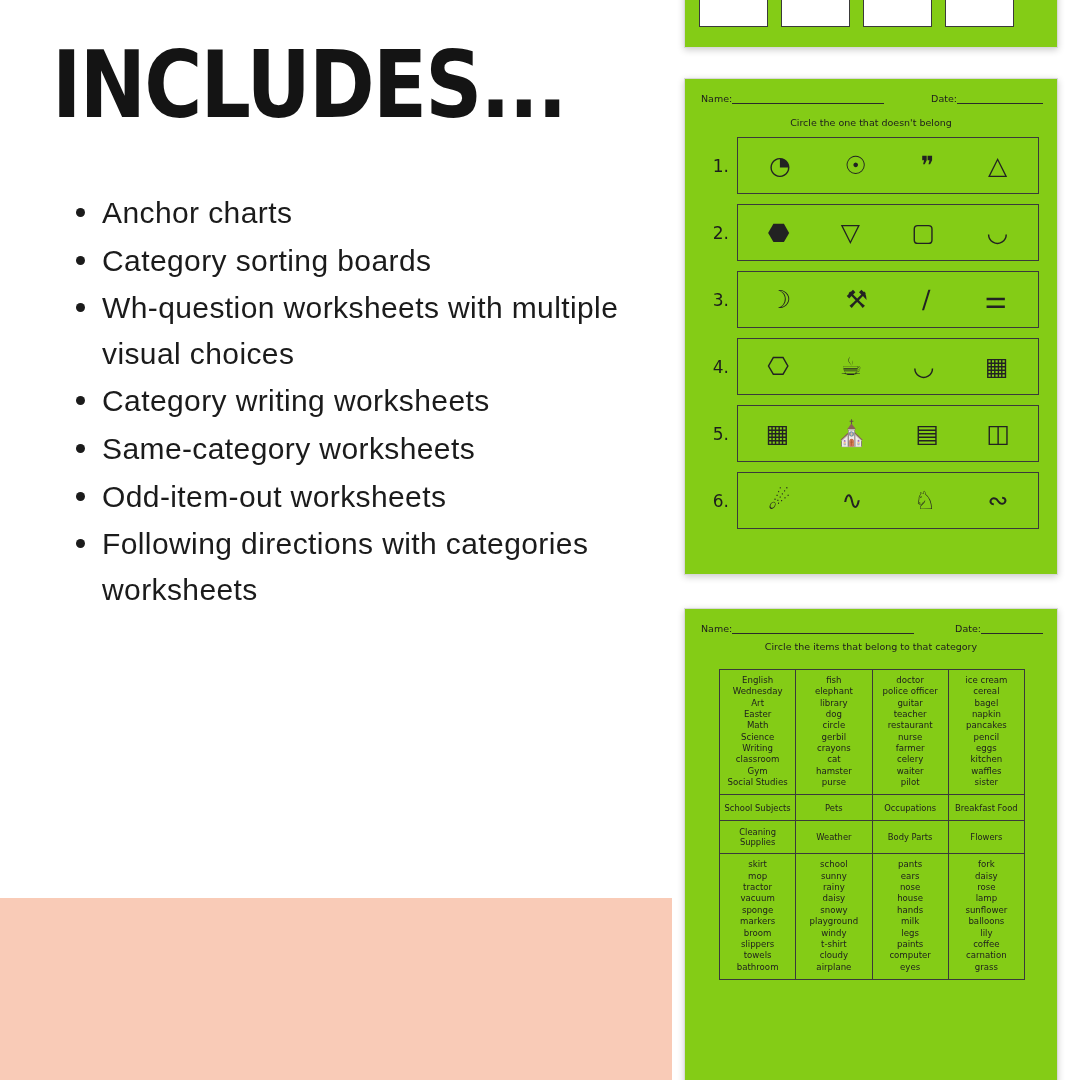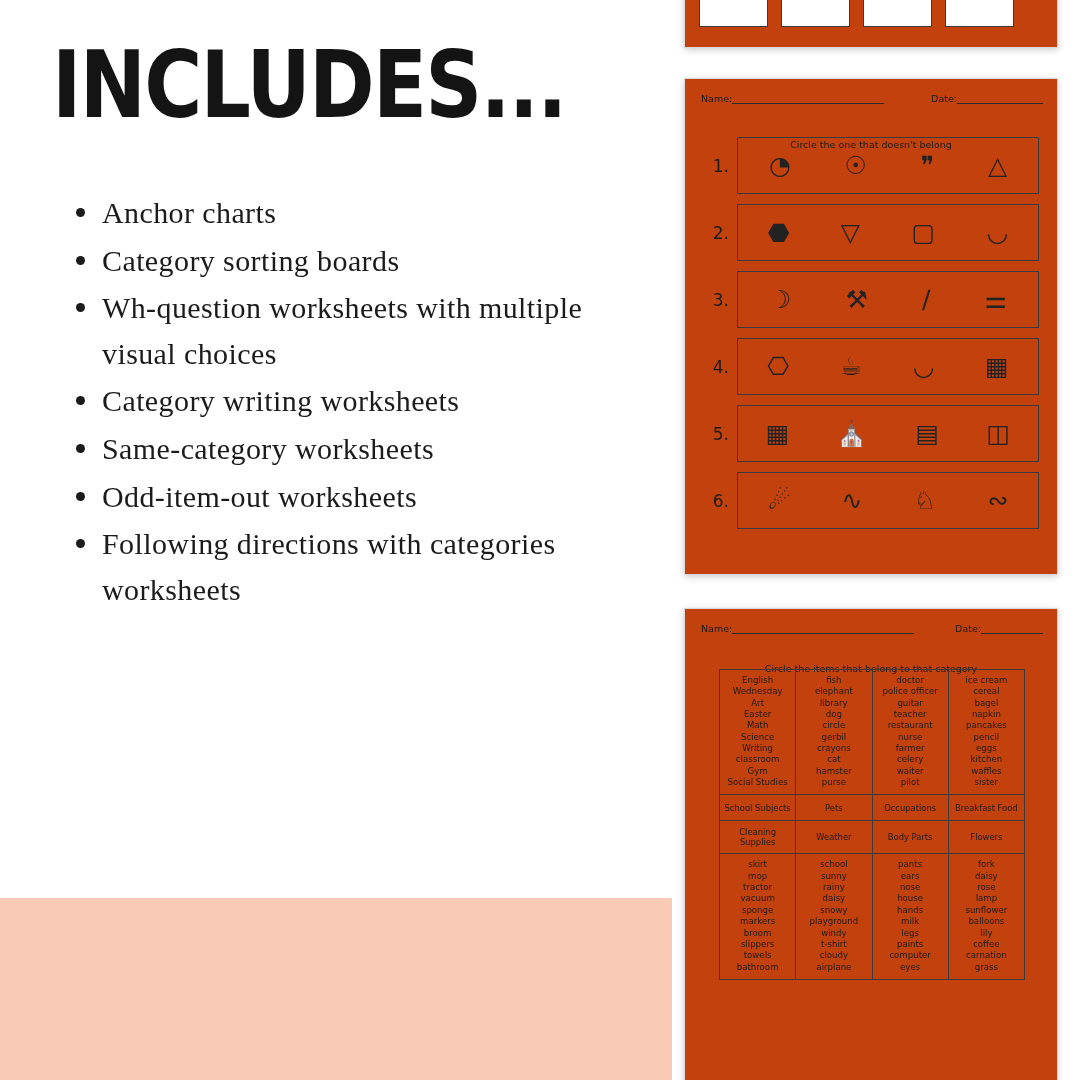--- a/index.html
+++ b/index.html
@@ -50,42 +50,42 @@
     left: 62px;
     top: 190px;
     width: 600px;
     margin: 0;
     padding: 0 0 0 40px;
     list-style: none;
     z-index: 6;
   }
   #includes-list li {
     position: relative;
-    font-family: Liberation Serif, serif;
+    font-family: Liberation Sans, sans-serif;
     font-size: 30px;
     line-height: 1.52;
     color: #1b1b1b;
     letter-spacing: 0.4px;
     margin-bottom: 2px;
   }
   #includes-list li::before {
     content: "";
     position: absolute;
     left: -26px;
     top: 18px;
     width: 9px;
     height: 9px;
     border-radius: 50%;
     background: #1b1b1b;
   }
 
   
   .sheet {
     position: absolute;
-    background: #c2410c;
+    background: #84cc16;
     border: 1px solid #d8d8d8;
     box-shadow: 0 2px 7px rgba(0,0,0,0.20);
     z-index: 2;
   }
 
   
   #sheet-top { left: 684px; top: -62px; width: 374px; height: 110px; }
   #sheet-top .cut-row {
     position: absolute;
     left: 14px; top: 34px;
@@ -112,21 +112,20 @@
   }
   .nameline .fld { display: flex; align-items: flex-end; }
   .nameline .rule { display: inline-block; border-bottom: 1px solid #2a2a2a; height: 10px; }
   .sheet-sub {
     position: absolute;
     left: 0; right: 0;
     top: 38px;
     text-align: center;
     font-size: 9.5px;
     color: #1d1d1d;
-    margin-top: 22px;
   }
   .odd-rows { position: absolute; left: 24px; top: 58px; width: 330px; }
   .odd-row { display: flex; align-items: center; margin-bottom: 10px; }
   .odd-num { width: 28px; font-size: 17px; color: #1d1d1d; text-align: right; padding-right: 8px; }
   .odd-box {
     flex: 1;
     height: 57px;
     border: 1px solid #3a3a3a;
     display: flex;
     align-items: center;

